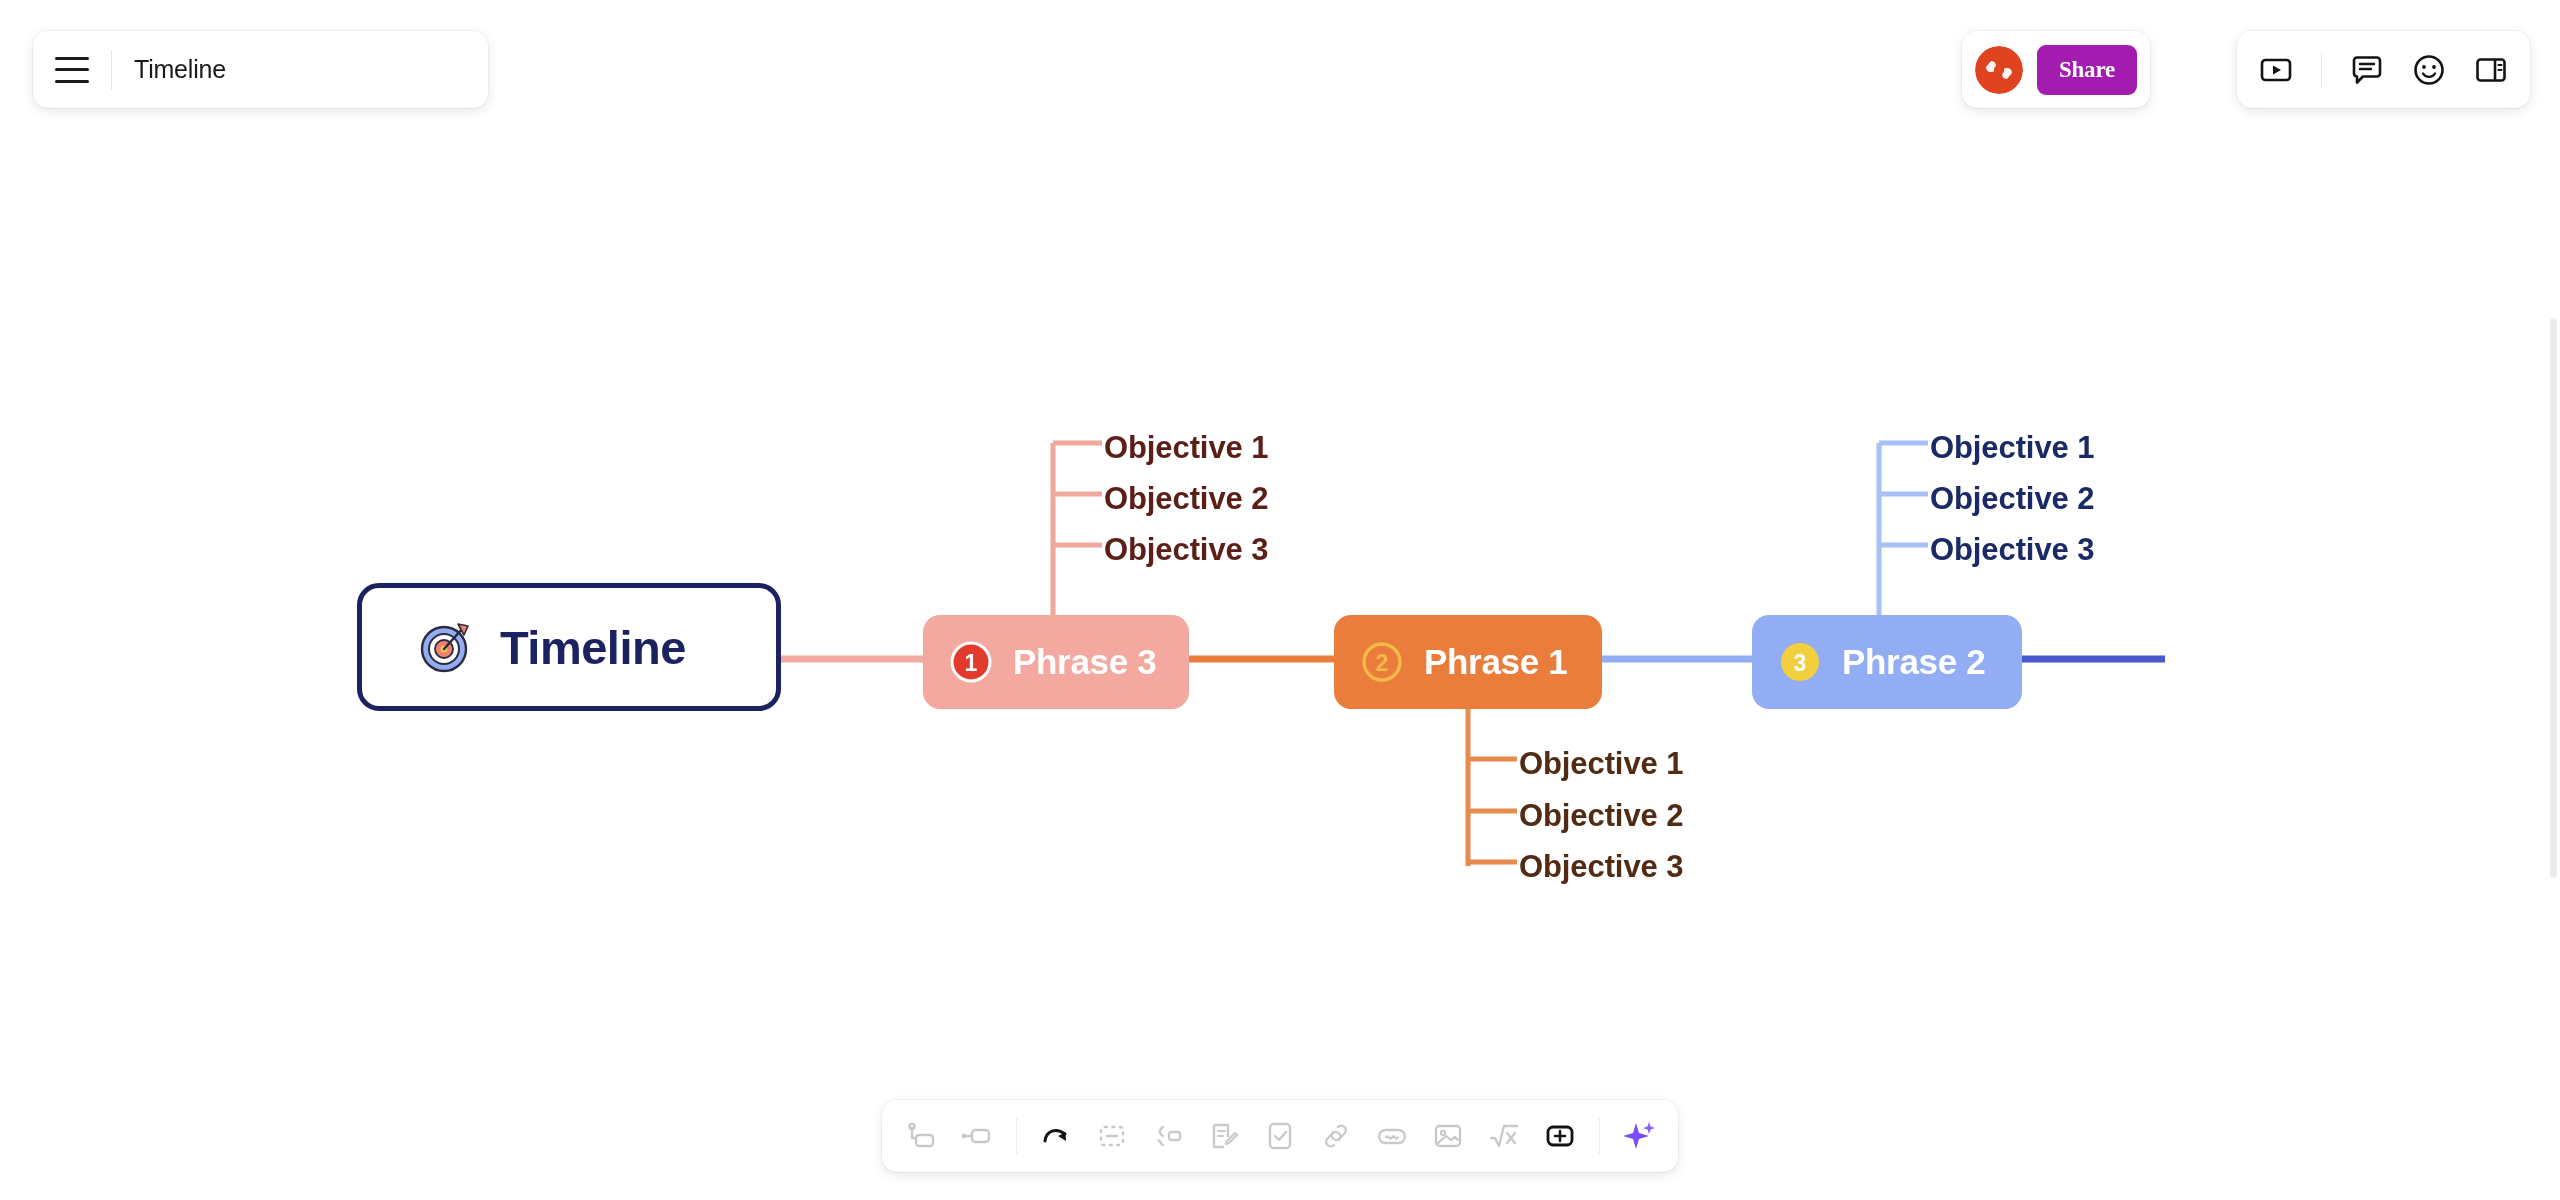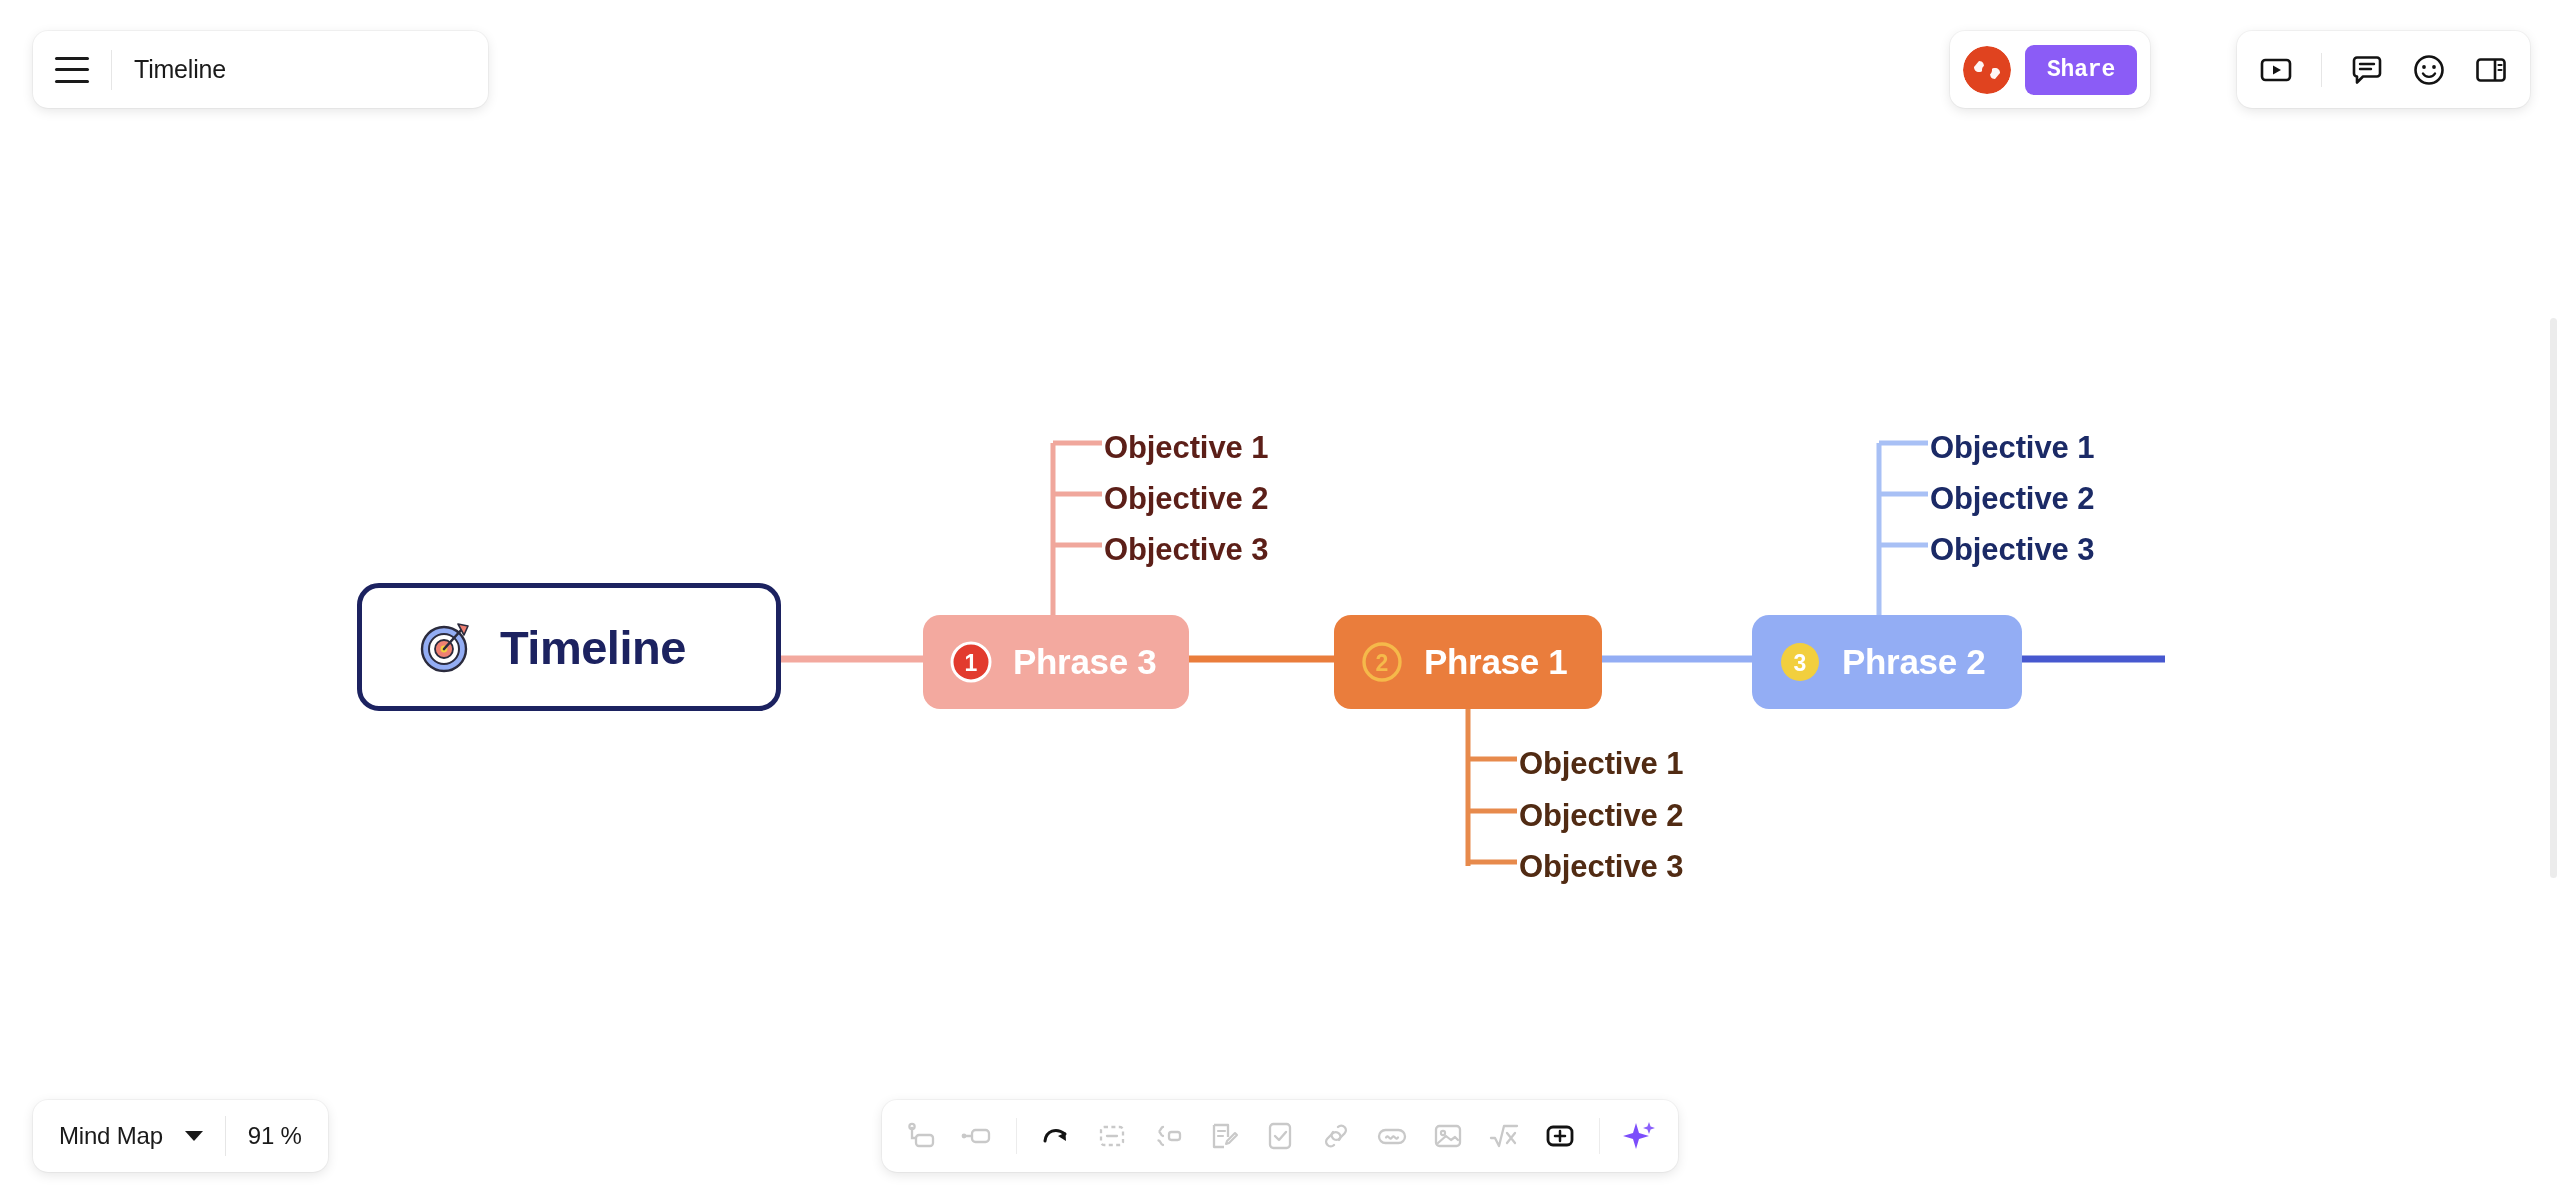--- a/index.html
+++ b/index.html
@@ -136,30 +136,30 @@
     padding: 0 13px;
     gap: 14px;
   }
   #avatar {
     width: 48px; height: 48px;
     border-radius: 50%;
     flex: 0 0 auto;
     display: block;
   }
   #share-button {
-    background: #8b5cf6;
+    background: #a21caf;
     color: #ffffff;
     font-size: 23px;
     font-weight: bold;
     border: none;
     border-radius: 9px;
     height: 50px;
     padding: 0 22px;
     cursor: pointer;
-    font-family: Liberation Mono, monospace;
+    font-family: Liberation Serif, serif;
     letter-spacing: -0.2px;
   }
 
   #tool-group {
     position: absolute;
     right: 30px; top: 31px;
     height: 77px;
     background: #ffffff;
     border-radius: 15px;
     box-shadow: 0 3px 12px rgba(0,0,0,0.10), 0 0 0 1px rgba(0,0,0,0.035);
@@ -334,26 +334,20 @@
       <path d="M11 20.5a7 7 0 0 0 12 0" fill="none" stroke="#131313" stroke-width="2.4" stroke-linecap="round"></path>
     </svg>
     <svg class="tg-icon" viewBox="0 0 34 34">
       <rect x="3.5" y="6.5" width="27" height="21" rx="3" fill="none" stroke="#131313" stroke-width="2.6"></rect>
       <line x1="21" y1="6.5" x2="21" y2="27.5" stroke="#131313" stroke-width="2.6"></line>
       <line x1="24.5" y1="12" x2="27.5" y2="12" stroke="#131313" stroke-width="2.1" stroke-linecap="round"></line>
       <line x1="24.5" y1="17" x2="27.5" y2="17" stroke="#131313" stroke-width="2.1" stroke-linecap="round"></line>
     </svg>
   </div>
 
-  <div id="zoombar">
-    <span id="mode-label">Mind Map</span>
-    <div id="mode-caret"></div>
-    <div class="vdiv"></div>
-    <span id="zoom-value">91 %</span>
-  </div>
 
   <div id="dock">
 
     <svg class="dock-icon" viewBox="0 0 34 34">
       <rect x="12" y="16" width="17" height="11" rx="3" fill="none" stroke="#c9c9c9" stroke-width="2.3"></rect>
       <path d="M8 9v10h4" fill="none" stroke="#c9c9c9" stroke-width="2.3" stroke-linecap="round"></path>
       <circle cx="8" cy="7.5" r="2.6" fill="none" stroke="#c9c9c9" stroke-width="2.3"></circle>
     </svg>
 
     <svg class="dock-icon" viewBox="0 0 34 34">

